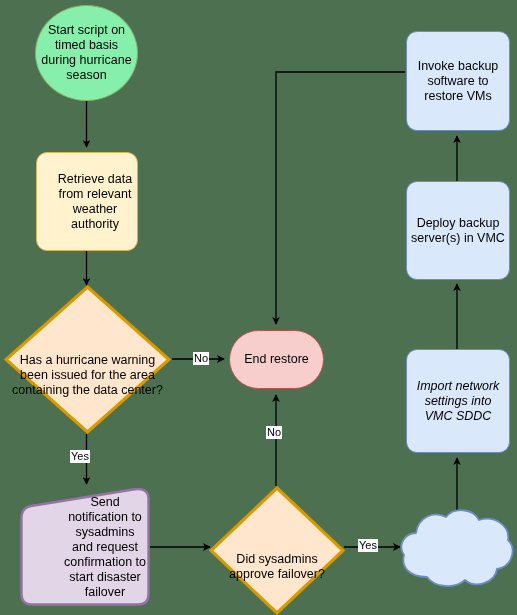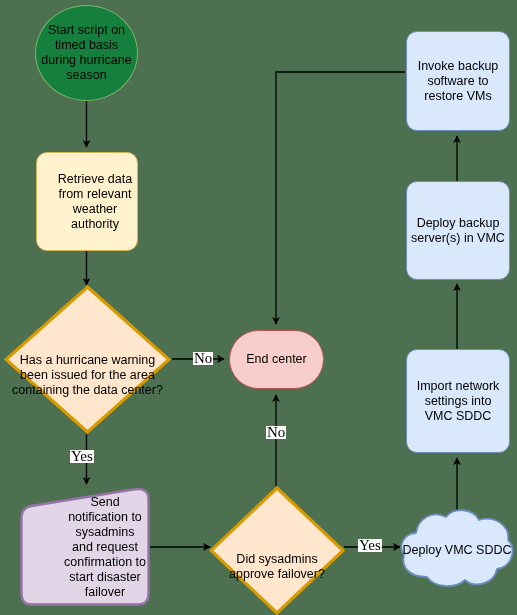--- a/index.html
+++ b/index.html
@@ -33,21 +33,21 @@
   }
   .node .lbl {
     display: block;
     padding: 0 4px;
     white-space: pre-line;
   }
 
   
   .shape-ellipse {
     border-radius: 50%;
-    background: #15803d;
+    background: #86efac;
     border: 1.6px solid #82b366;
   }
   .shape-rounded {
     border-radius: 11px;
   }
   .fill-yellow {
     background: #fff2cc;
     border: 1.6px solid #d6b656;
     padding-left: 16px;
   }
@@ -105,23 +105,23 @@
   }
   .edge-path {
     fill: none;
     stroke: #000000;
     stroke-width: 1.3px;
   }
   .edge-label {
     position: absolute;
     background: #ffffff;
     color: #000000;
-    font-size: 15px;
+    font-size: 11px;
     line-height: 13px;
-    font-family: Liberation Serif, serif;
+    font-family: Liberation Sans, sans-serif;
     padding: 0 1px;
     white-space: nowrap;
   }
 </style>
 </head>
 <body>
 
 <div id="canvas">
 
   <svg class="edge-layer" viewBox="0 0 517 615" width="517" height="615">
@@ -171,21 +171,21 @@
   </div>
 
   <div class="node shape-diamond" style="left:4px; top:285px; width:167px; height:149px;">
     <svg class="diamond-bg" viewBox="0 0 167 149" preserveAspectRatio="none">
       <polygon points="83.5,2 165,74.5 83.5,147 2,74.5" fill="#ffe6cc" stroke="#d79b00" stroke-width="3.2"></polygon>
     </svg>
     <span class="lbl">Has a hurricane warning been issued for the area containing the data center?</span>
   </div>
 
   <div class="node shape-stadium" style="left:229px; top:330px; width:95px; height:59px;">
-    <span class="lbl">End center</span>
+    <span class="lbl">End restore</span>
   </div>
 
   <div class="node shape-manual" style="left:20px; top:488px; width:130px; height:118px;">
     <svg class="manual-bg" viewBox="0 0 130 118" preserveAspectRatio="none">
       <path d="M 1.5 30 Q 1.5 20 11 18 L 113 1.5 Q 128.5 -1 128.5 11
                L 128.5 106 Q 128.5 116.5 118 116.5
                L 12 116.5 Q 1.5 116.5 1.5 106 Z" fill="#e1d5e7" stroke="#9673a6" stroke-width="2.4" stroke-linejoin="round"></path>
     </svg>
     <span class="lbl">Send notification to sysadmins and request confirmation to start disaster failover</span>
   </div>
@@ -202,24 +202,23 @@
       <path d="M 30 70
                C 12 70 4 60 7 48
                C 0 38 8 26 19 26
                C 21 11 36 3 49 10
                C 57 0 76 1 82 13
                C 98 8 113 19 111 33
                C 120 42 115 60 100 62
                C 98 76 78 82 68 73
                C 58 82 38 81 30 70 Z" fill="#dae8fc" stroke="#6c8ebf" stroke-width="1.8" stroke-linejoin="round"></path>
     </svg>
-    <span class="lbl">Deploy VMC SDDC</span>
-  </div>
-
-  <div class="node shape-rounded fill-blue" style="left:406px; top:349px; width:104px; height:104px;">
+  </div>
+
+  <div class="node shape-rounded fill-blue" style="left:406px; top:349px; width:104px; height:104px;font-style:italic;">
     <span class="lbl">Import network settings into VMC SDDC</span>
   </div>
 
   <div class="node shape-rounded fill-blue" style="left:406px; top:31px; width:104px; height:100px;">
     <span class="lbl">Invoke backup software to restore VMs</span>
   </div>
 
   <div class="node shape-rounded fill-blue" style="left:406px; top:181px; width:104px; height:99px;">
     <span class="lbl">Deploy backup server(s) in VMC</span>
   </div>

